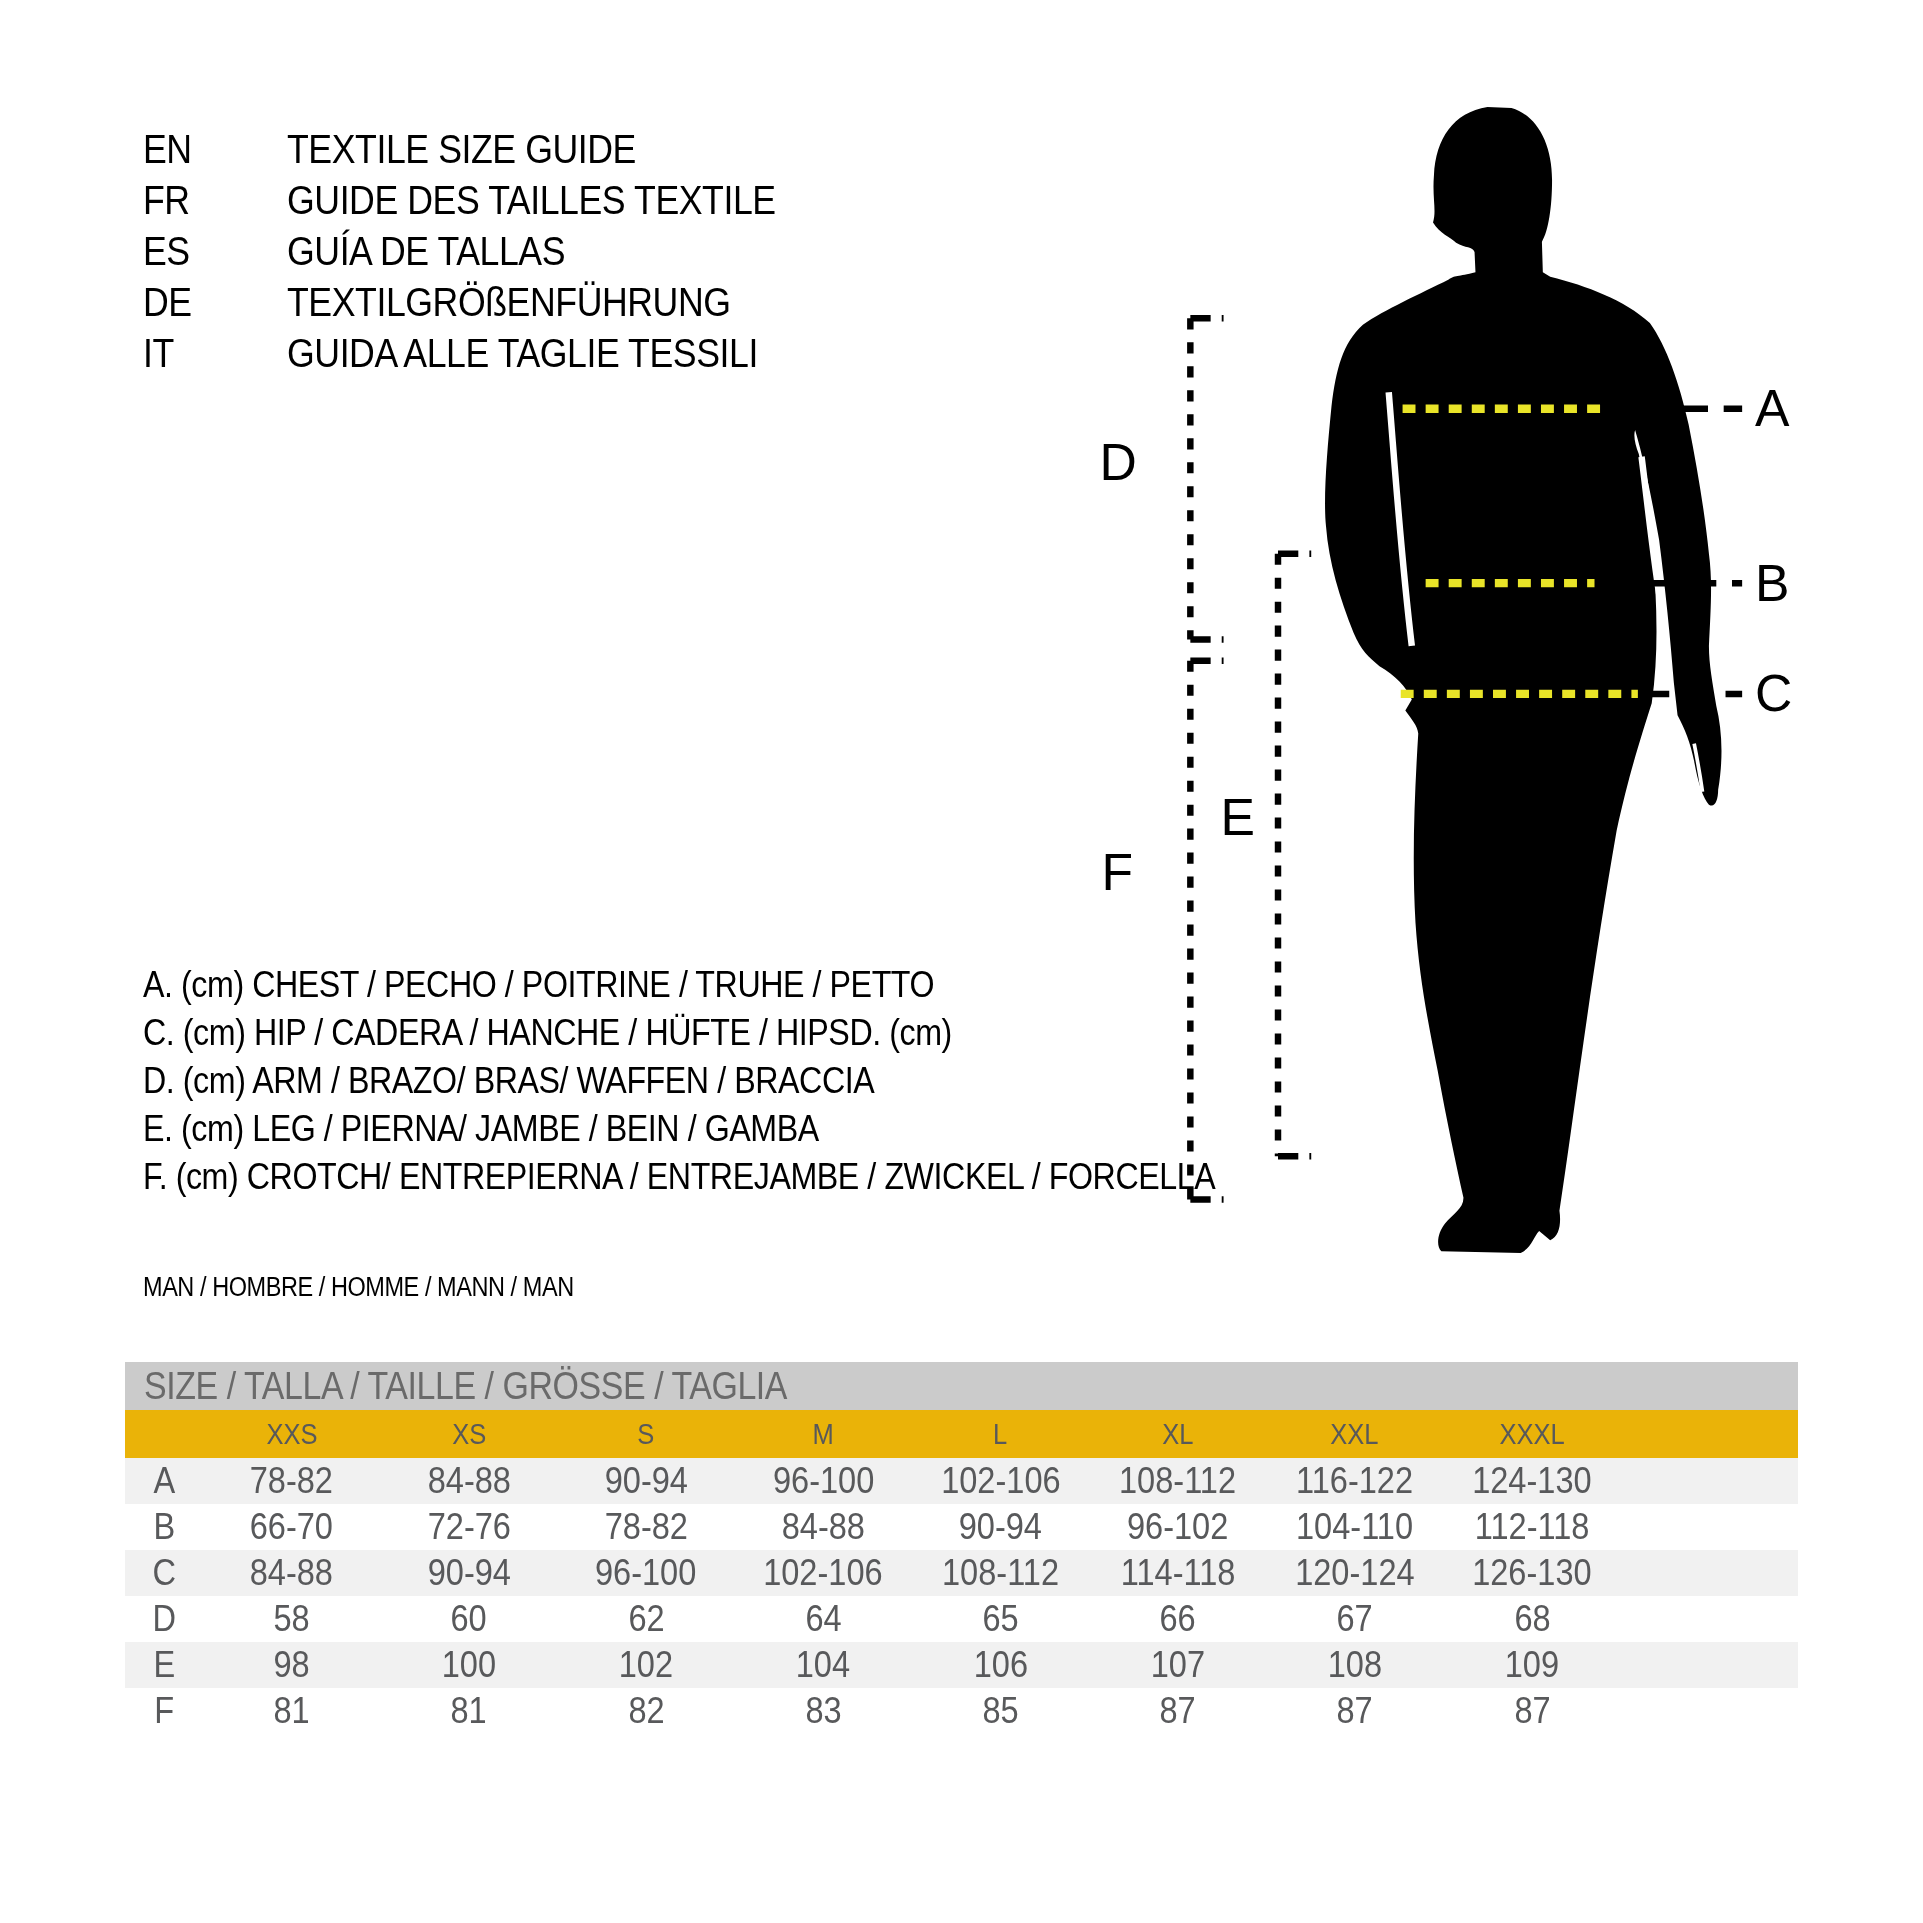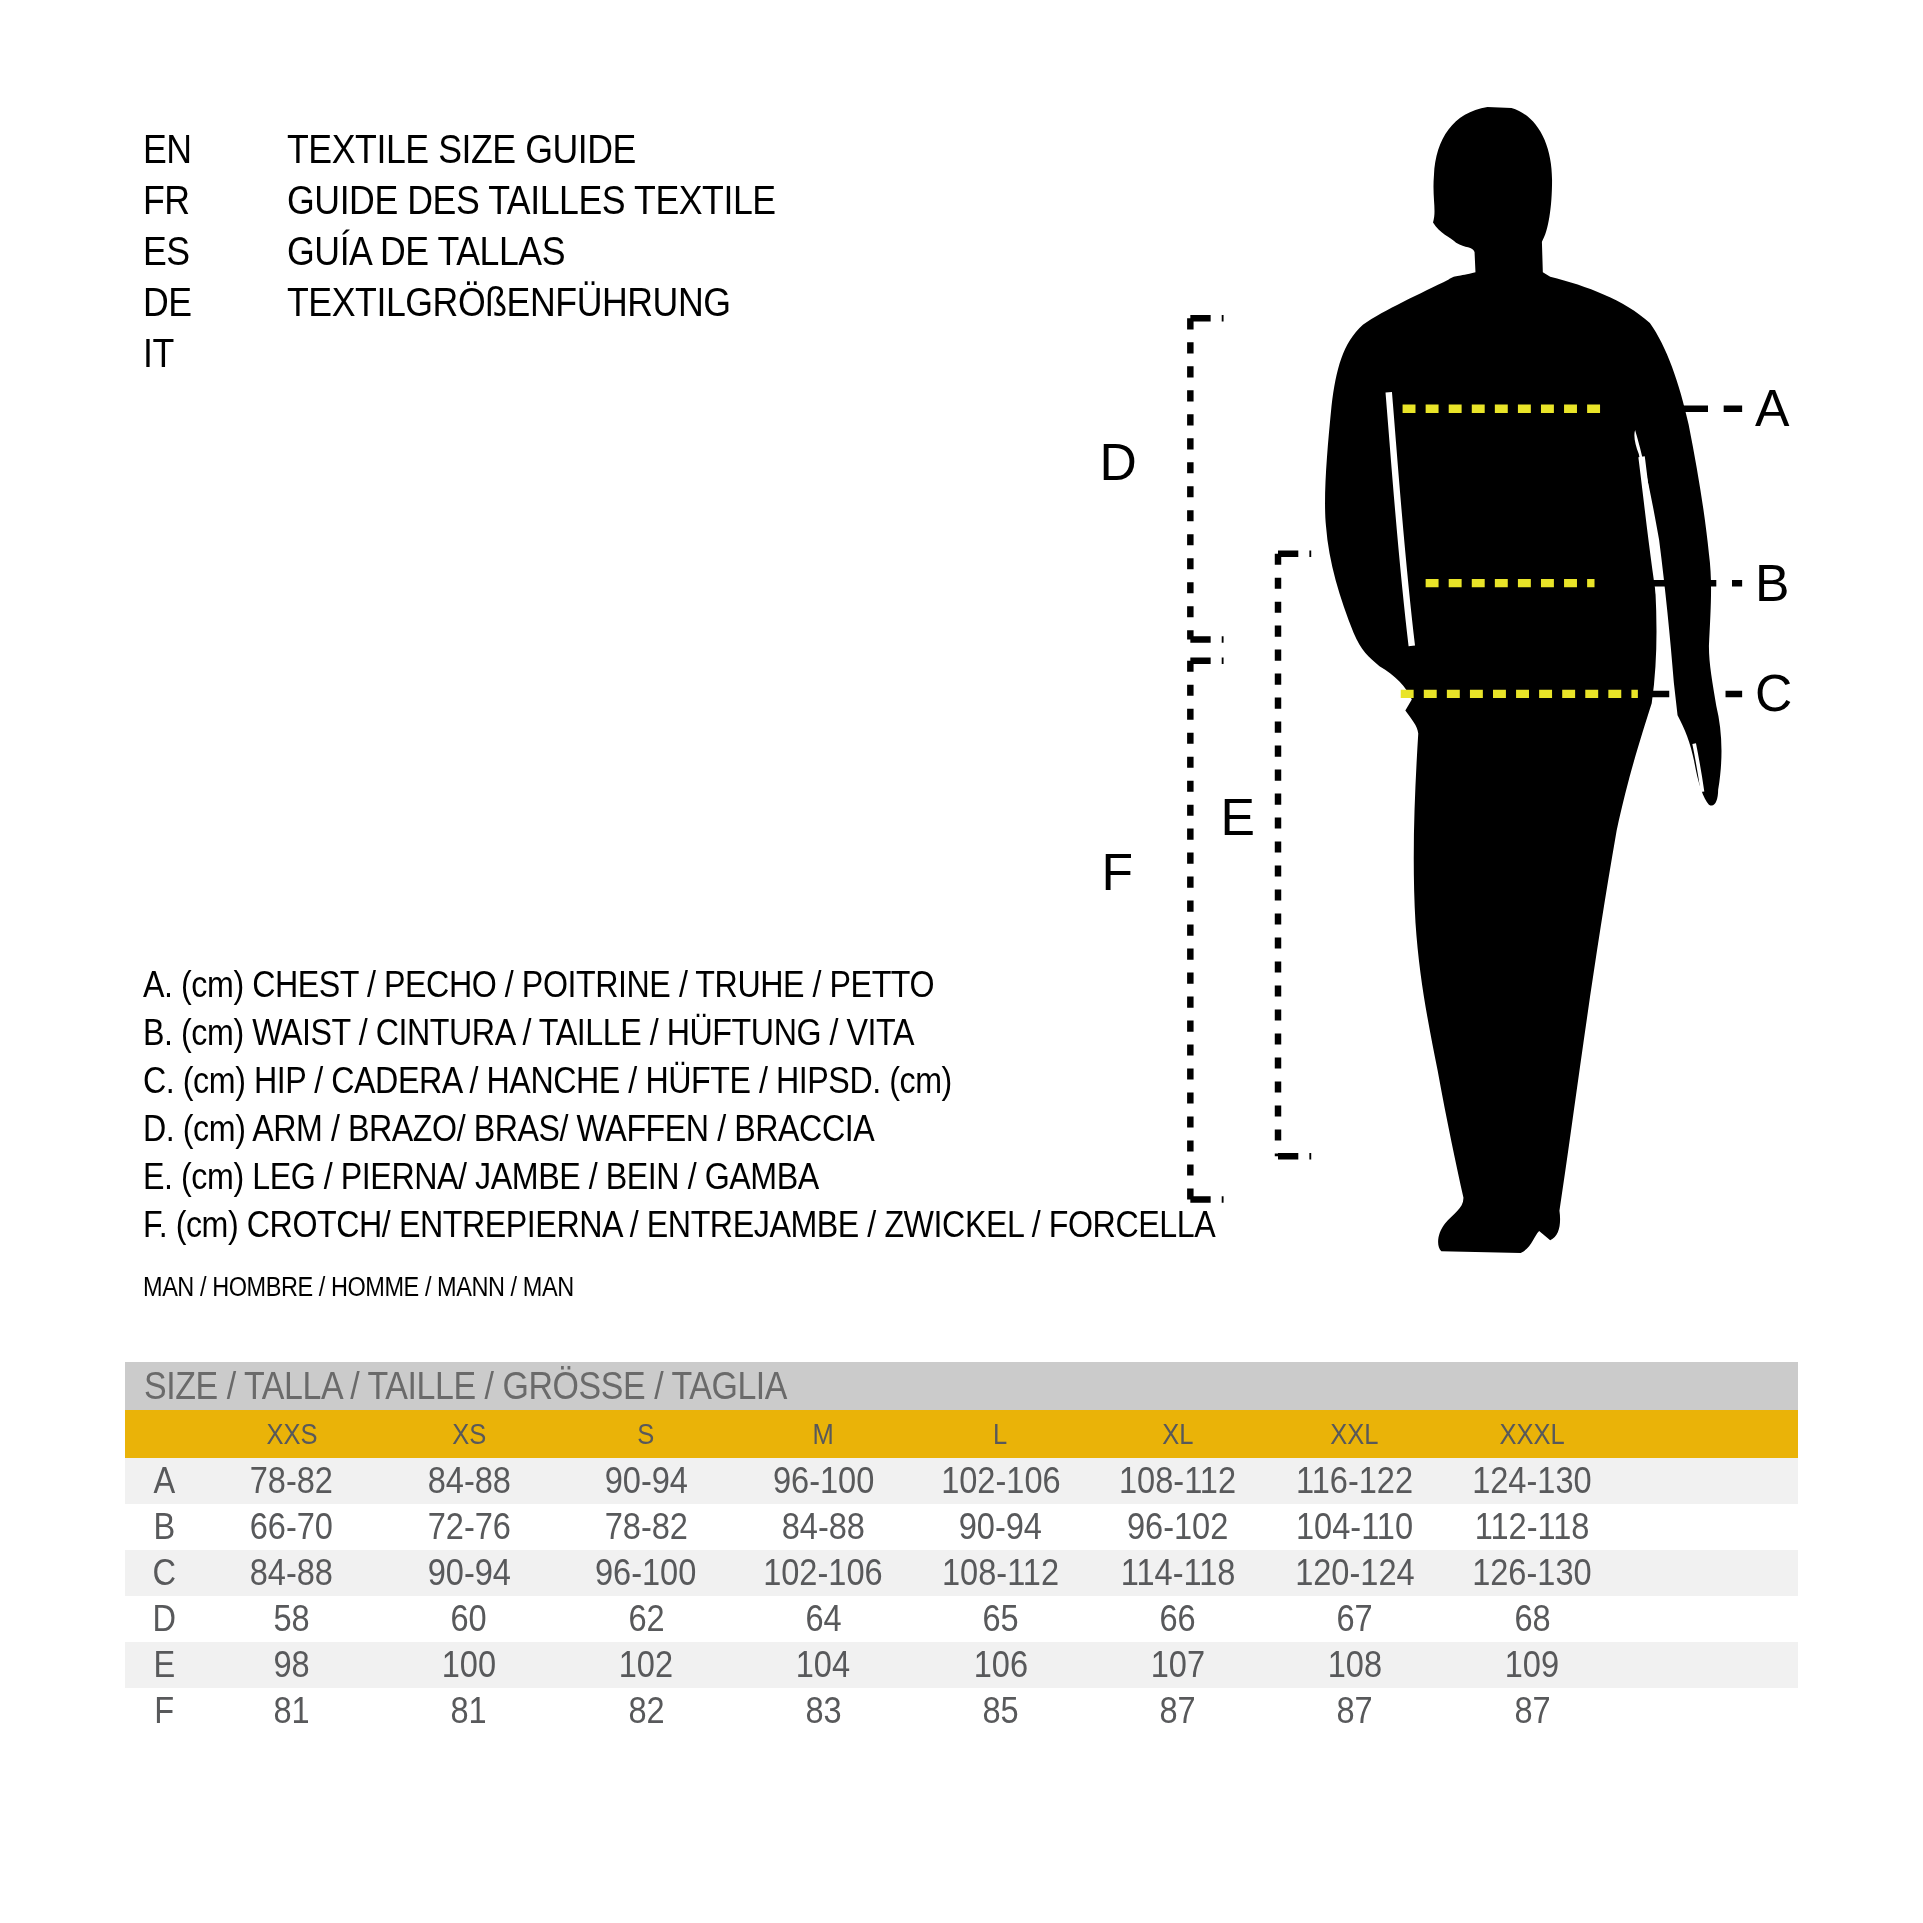--- a/index.html
+++ b/index.html
@@ -53,20 +53,21 @@
     <div class="lang-row">
       <div class="lang-code"><span class="cnd">ES</span></div>
       <div><span class="cnd">GUÍA DE TALLAS</span></div>
     </div>
     <div class="lang-row">
       <div class="lang-code"><span class="cnd">DE</span></div>
       <div><span class="cnd">TEXTILGRÖßENFÜHRUNG</span></div>
     </div>
     <div class="lang-row">
       <div class="lang-code"><span class="cnd">IT</span></div>
+      <div><span class="cnd">GUIDA ALLE TAGLIE TESSILI</span></div>
     </div>
   </div>
 
   <svg class="abs" style="left:0;top:0;" width="1923" height="1923" viewBox="0 0 2084 2084">
 
     <path fill="#000000" d="
       M 1612 116
       C 1575 122 1556 150 1554 190
       C 1552 215 1557 228 1553 241
       C 1560 253 1572 257 1578 263
@@ -141,21 +142,20 @@
     <text x="1228" y="965" font-size="56" fill="#000000" text-anchor="end">F</text>
 
     <line x1="1385" y1="600" x2="1385" y2="1253" stroke="#000000" stroke-width="7" stroke-dasharray="12 14"></line>
     <line x1="1385" y1="600" x2="1421" y2="600" stroke="#000000" stroke-width="7" stroke-dasharray="22 12"></line>
     <line x1="1385" y1="1253" x2="1421" y2="1253" stroke="#000000" stroke-width="7" stroke-dasharray="22 12"></line>
     <text x="1360" y="905" font-size="56" fill="#000000" text-anchor="end">E</text>
   </svg>
 
   <div class="abs meas">
     <div><span class="cnd">A. (cm) CHEST / PECHO / POITRINE / TRUHE / PETTO</span></div>
-    <div><span class="cnd">B. (cm) WAIST / CINTURA / TAILLE / HÜFTUNG / VITA</span></div>
     <div><span class="cnd">C. (cm) HIP / CADERA / HANCHE / HÜFTE / HIPSD. (cm)</span></div>
     <div><span class="cnd">D. (cm) ARM / BRAZO/ BRAS/ WAFFEN / BRACCIA</span></div>
     <div><span class="cnd">E. (cm) LEG / PIERNA/ JAMBE / BEIN / GAMBA</span></div>
     <div><span class="cnd">F. (cm) CROTCH/ ENTREPIERNA / ENTREJAMBE / ZWICKEL / FORCELLA</span></div>
   </div>
 
   <div class="abs cat">
     <span class="cnd">MAN / HOMBRE / HOMME / MANN / MAN</span>
   </div>
 

